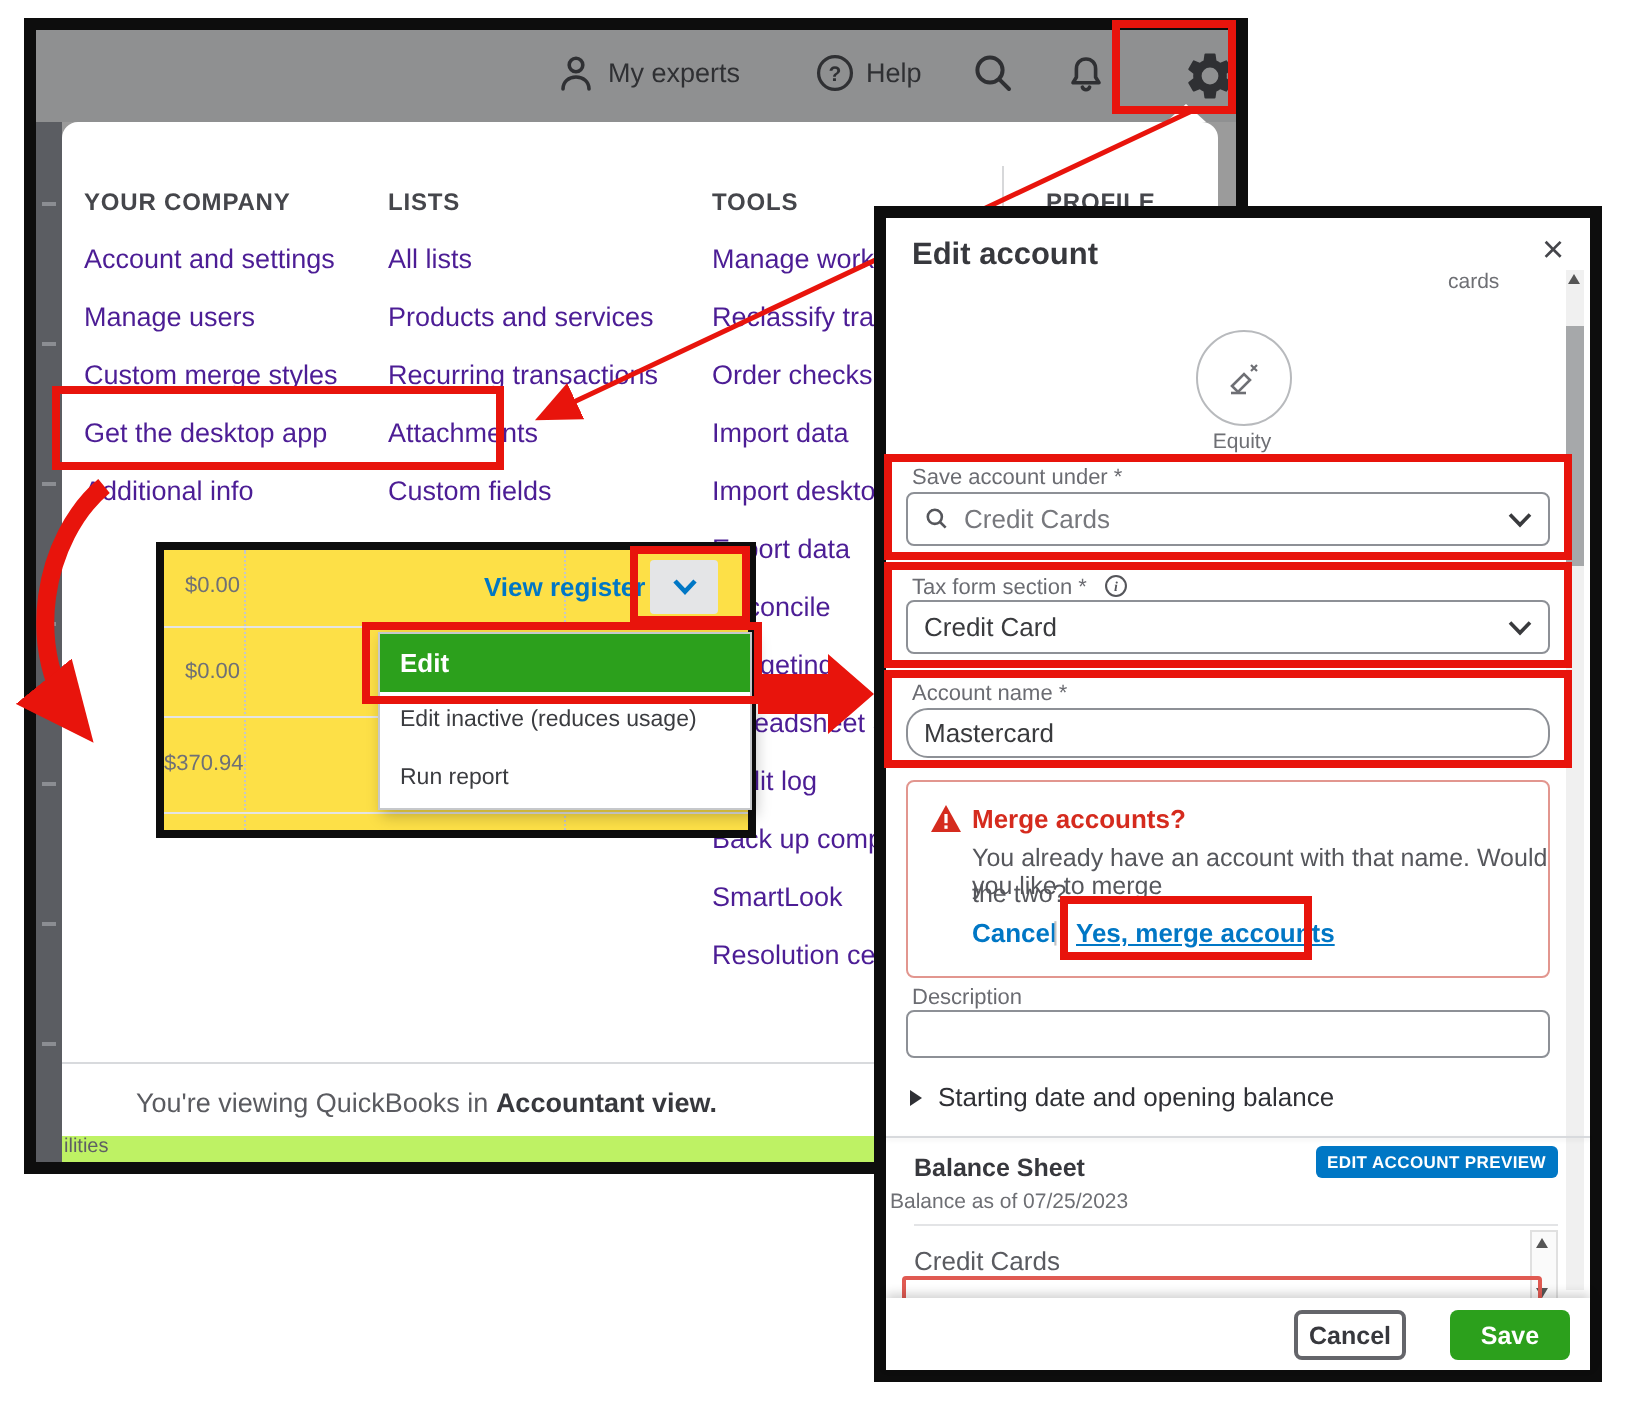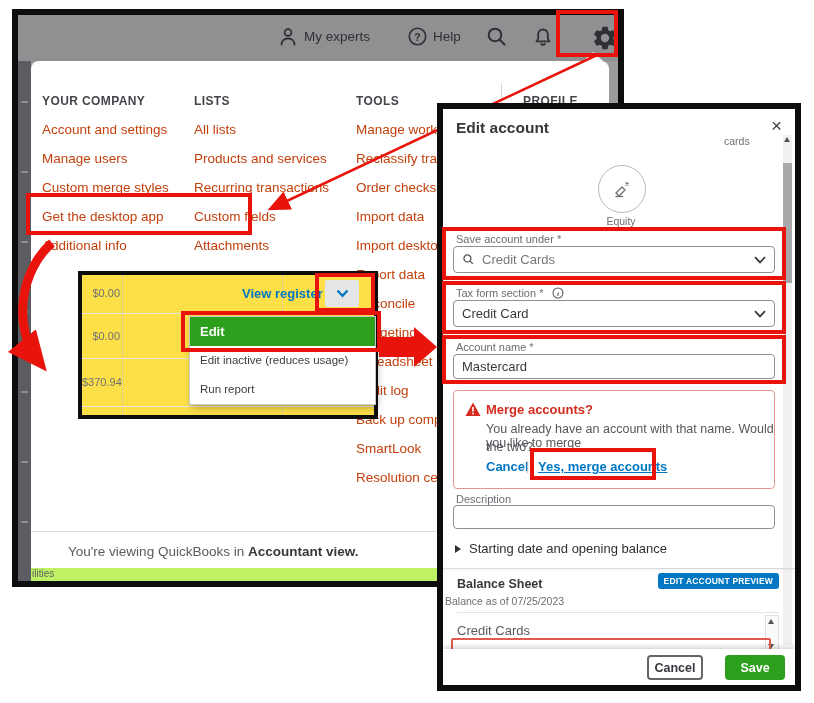--- a/index.html
+++ b/index.html
@@ -17,21 +17,21 @@
   #left-strip .speck{position:absolute;left:3px;width:7px;height:2px;background:#8b8d92;}
   #bottom-strip{left:13px;right:0;top:553px;height:13px;background:#bef264;}
   #frag-ilities{left:1px;top:0px;font-size:10px;color:#5e5f64;}
   #menu-panel{left:13px;top:46px;right:9px;height:507px;background:#fff;
               border-radius:8px 8px 0 0;}
   #caret{left:565px;top:37px;width:0;height:0;border-left:10px solid transparent;
          border-right:10px solid transparent;border-bottom:9px solid #fff;}
 
   .col-header{font-weight:bold;font-size:12px;color:#45464b;letter-spacing:.4px;top:33px;}
   .menu-col{top:54px;margin:0;padding:0;list-style:none;width:260px;}
-  .menu-col li{height:29px;line-height:29px;font-size:13.5px;color:#c2410c;white-space:nowrap;}
+  .menu-col li{height:29px;line-height:29px;font-size:13.5px;color:#4c1d95;white-space:nowrap;}
   li.hl{background:#ececec;margin-left:-12px;padding-left:12px;width:202px;color:#37383d;}
   #profile-divider{left:470px;top:22px;width:1px;height:48px;background:#d7d8da;}
   .ext-icon{display:inline-block;margin-left:5px;vertical-align:-1px;}
   #menu-footer-divider{left:0;right:0;top:470px;height:1px;background:#d8dadd;}
   #menu-footer{left:37px;top:483px;font-size:13.5px;color:#5a5b60;}
   #menu-footer b{color:#37383d;}
 
   
   #register-popup{left:78px;top:271px;width:300px;height:148px;box-sizing:border-box;
                   border:4px solid #0d0d0d;background:#fde047;z-index:10;}
@@ -175,22 +175,22 @@
       <li>Manage users</li>
       <li>Custom merge styles</li>
       <li>Get the desktop app</li>
       <li>Additional info</li>
     </ul>
 
     <ul class="abs menu-col" style="left:163px;">
       <li>All lists</li>
       <li>Products and services</li>
       <li>Recurring transactions</li>
+      <li>Attachments</li>
       <li>Custom fields</li>
-      <li>Attachments</li>
     </ul>
 
     <ul class="abs menu-col" style="left:325px;">
       <li>Manage workflows</li>
       <li>Reclassify transactions</li>
       <li><span>Order checks</span><span class="ext-icon"><svg width="11" height="11" viewBox="0 0 20 20" fill="none" stroke="#56575c" stroke-width="1.8">
               <path d="M8 4H3.5v12.5H16V12"></path>
               <path d="M11 3h6v6"></path>
               <line x1="9" y1="11" x2="16.5" y2="3.5"></line>
             </svg></span></li>
@@ -304,21 +304,21 @@
   <div class="abs fld-box" style="top:191px;">
     <span class="fld-text">Credit Card</span>
     <span class="fld-chevron">
       <svg width="12" height="8" viewBox="0 0 12 8" fill="none" stroke="#393a3d" stroke-width="1.8">
           <polyline points="1,1.2 6,6.4 11,1.2"></polyline>
         </svg>
     </span>
   </div>
 
   <span class="abs fld-label" style="top:232px;">Account name *</span>
-  <div class="abs fld-box" style="top:245px;height:25px;">
+  <div class="abs fld-box" style="top:245px;height:25px;border-radius:11px;">
     <span class="fld-text">Mastercard</span>
   </div>
 
   <div id="warn-box" class="abs">
     <span class="abs" style="left:11px;top:11px;">
       <svg width="16" height="15" viewBox="0 0 16 15">
           <polygon points="8,0.5 15.5,14 0.5,14" fill="#d52b1e"></polygon>
           <rect x="7.2" y="5" width="1.6" height="4.6" fill="#fff"></rect>
           <rect x="7.2" y="10.7" width="1.6" height="1.7" fill="#fff"></rect>
         </svg>

